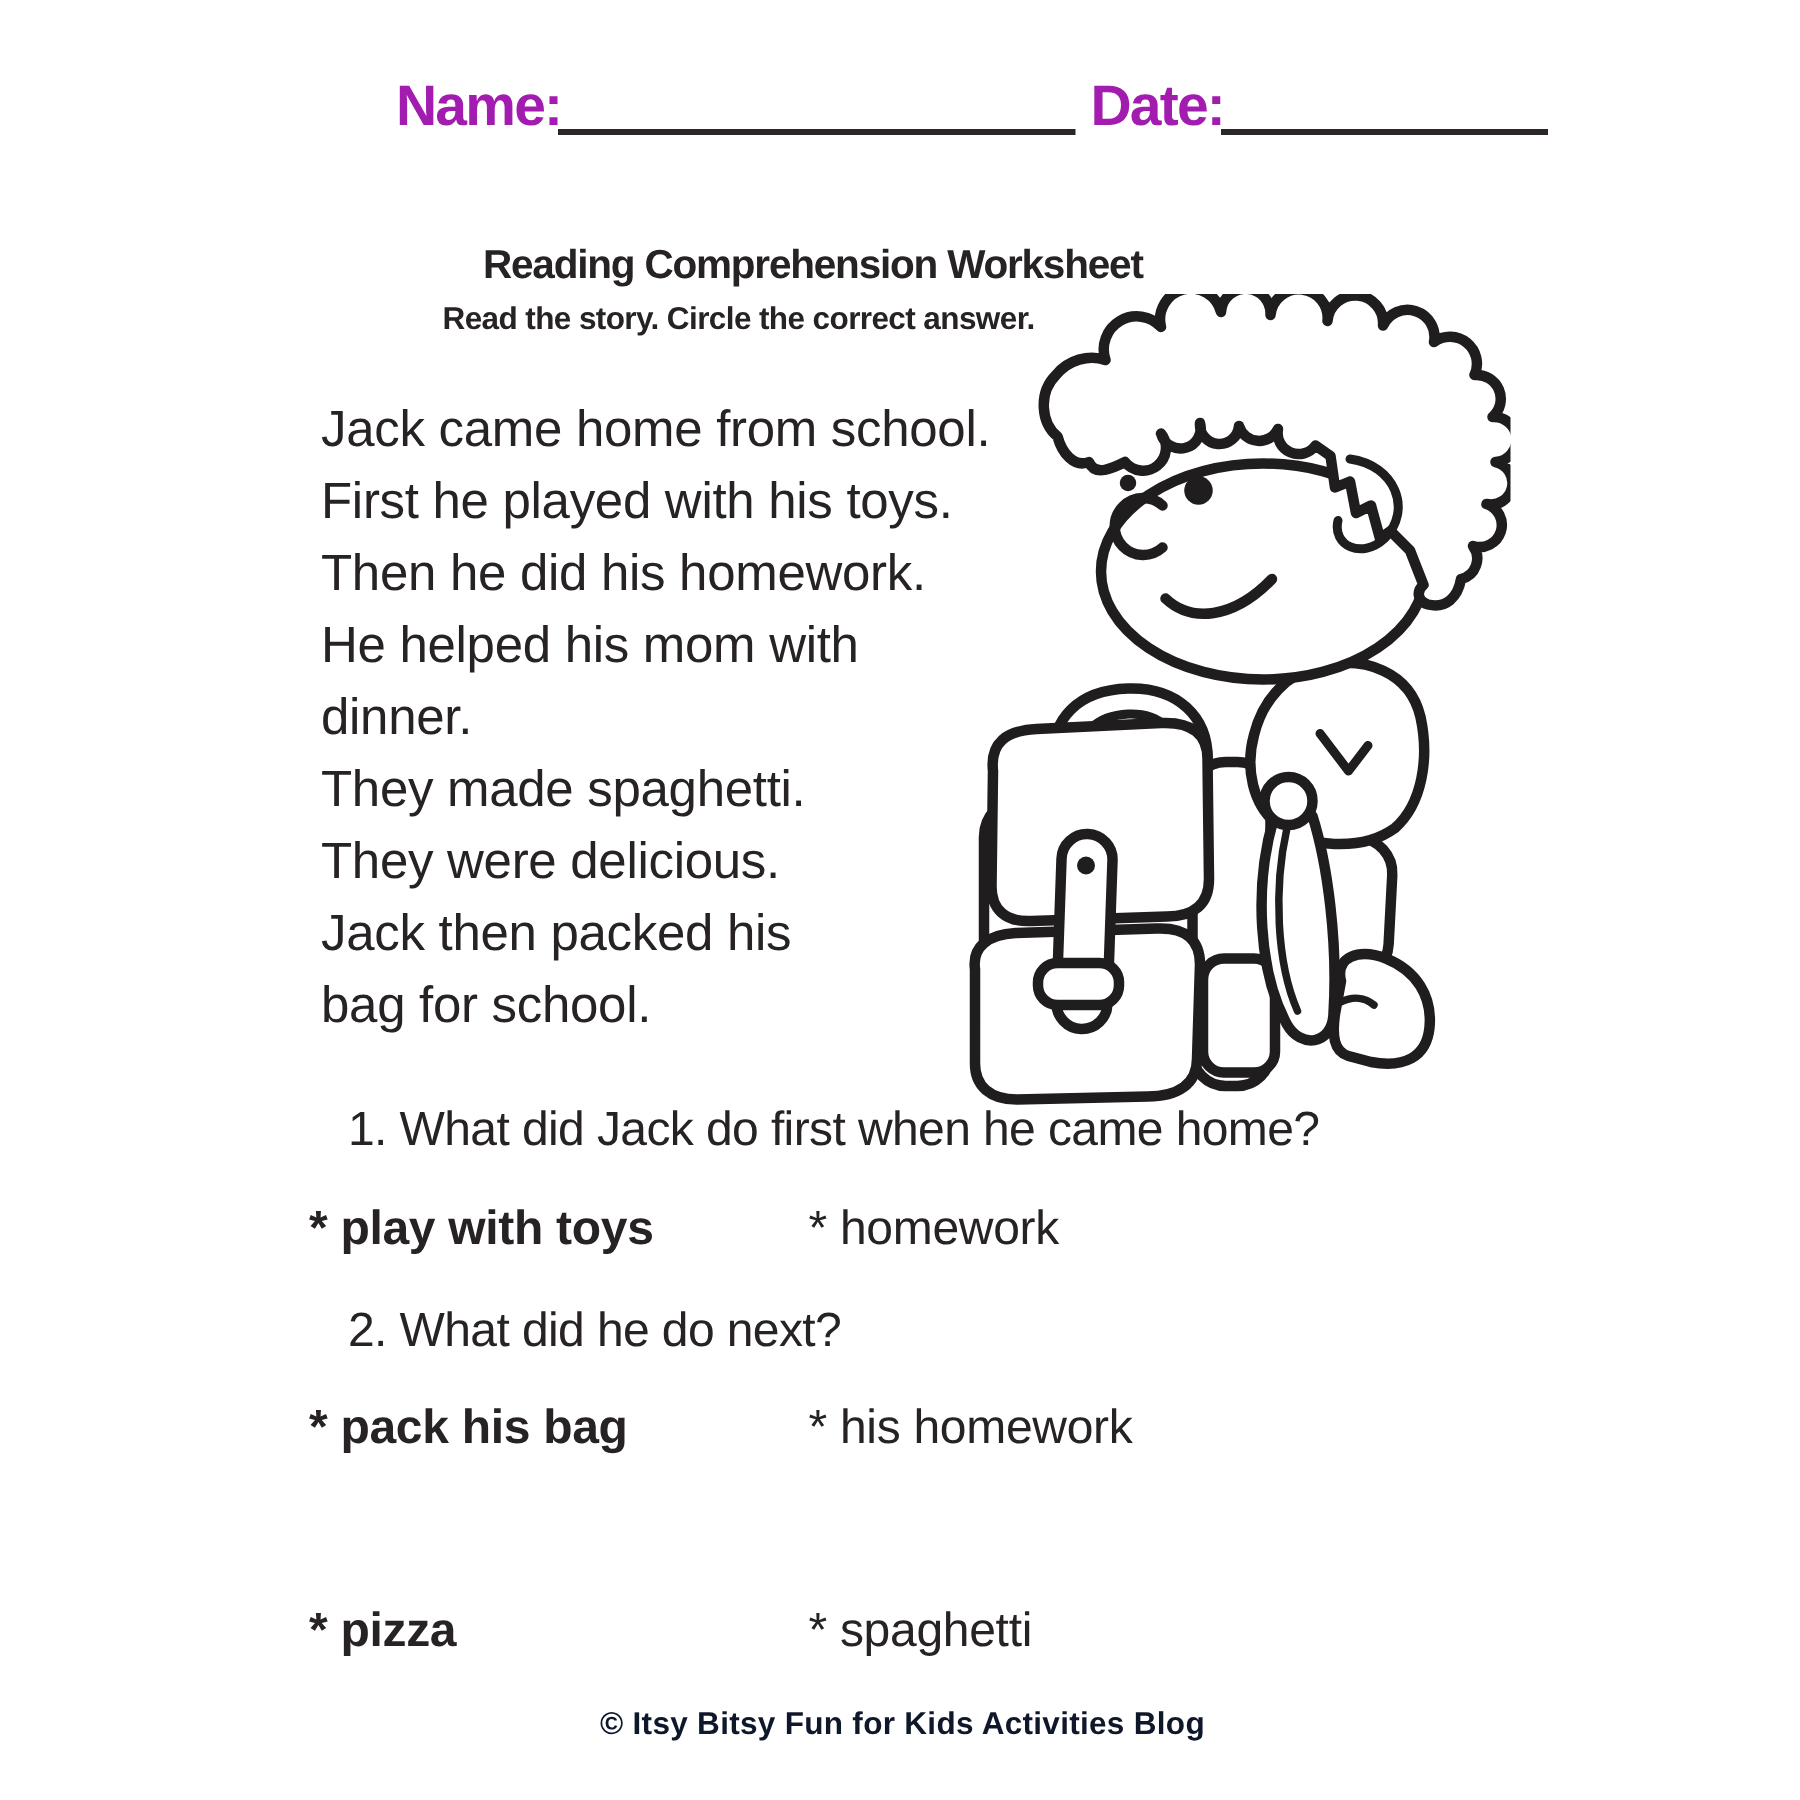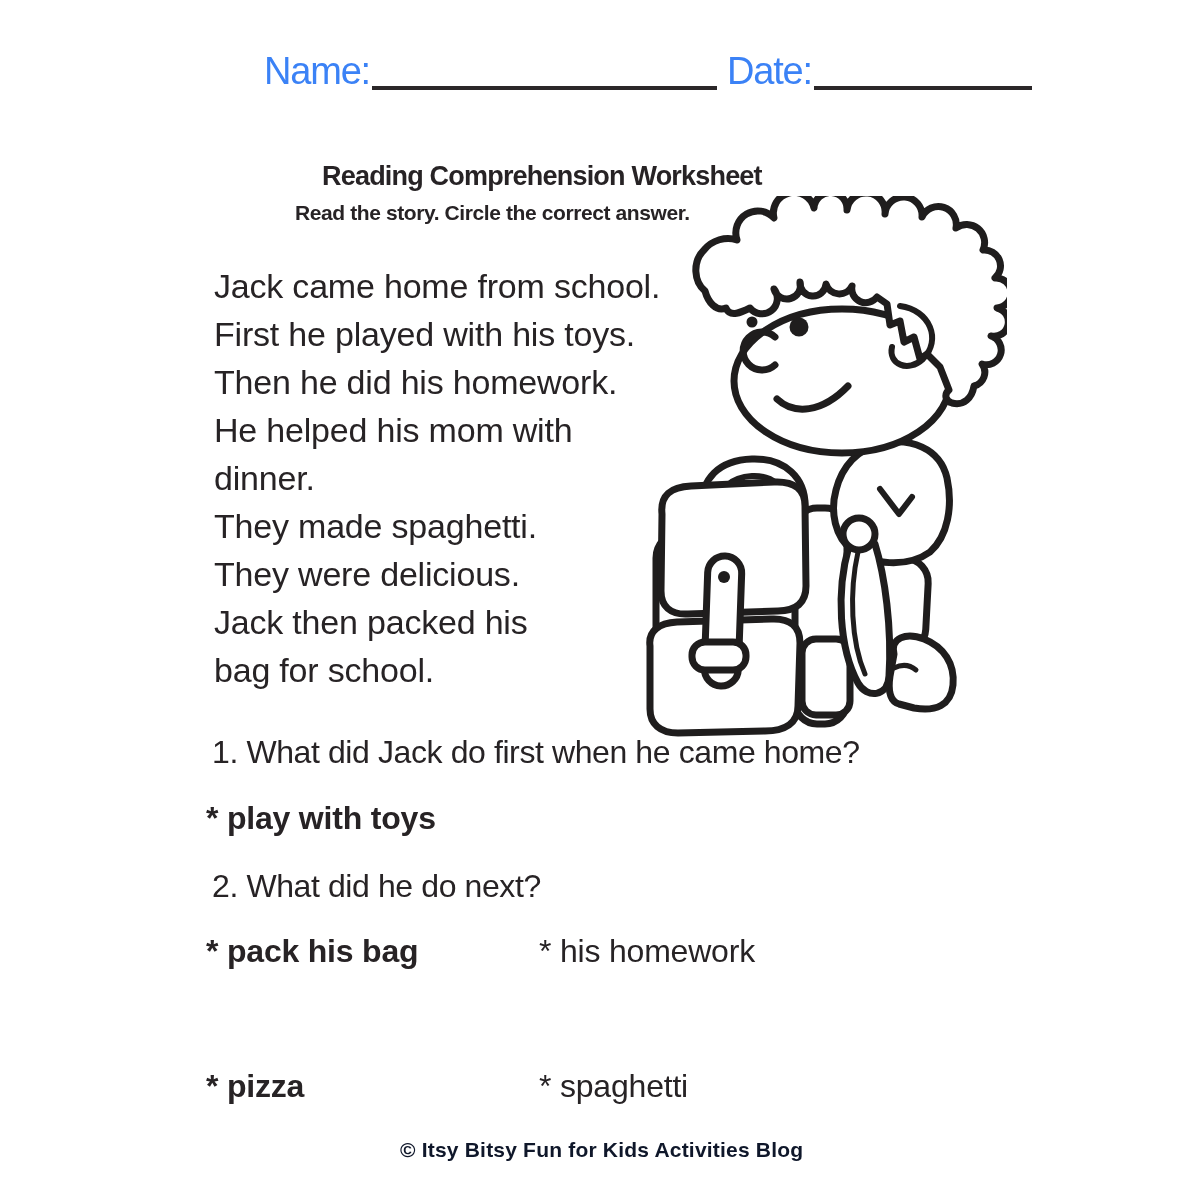--- a/index.html
+++ b/index.html
@@ -11,23 +11,23 @@
     background: #ffffff;
     font-family: "Liberation Sans", sans-serif;
     color: #272325;
     overflow: hidden;
   }
   .abs { position: absolute; white-space: nowrap; }
 
   
   .hdr-label {
     font-size: 38px;
-    font-weight: 400;
+    font-weight: 700;
     letter-spacing: -1.2px;
-    color: #3b82f6;
+    color: #a21caf;
   }
   .name-label { left: 264px; top: 50px; }
   .date-label { left: 727px; top: 50px; }
   .write-line {
     position: absolute;
     height: 34px;
     border-bottom: 4px solid #2b2729;
   }
   .name-line { left: 372px; top: 56px; width: 345px; }
   .date-line { left: 814px; top: 56px; width: 218px; }
@@ -54,20 +54,21 @@
     letter-spacing: -0.2px;
     line-height: 48px;
   }
   .story-line { white-space: nowrap; }
 
   
   .q-text {
     font-size: 32px;
     font-weight: 500;
     letter-spacing: -0.4px;
+    margin-left: 20px;
   }
   .q1 { left: 212px; top: 734px; }
   .q2 { left: 212px; top: 868px; }
   .q3 { left: 212px; top: 1001px; }
   .opts { left: 206px; width: 800px; height: 42px; }
   .o1 { top: 800px; }
   .o2 { top: 933px; text-align: right; }
   .o3 { top: 1068px; }
   .opt {
     position: absolute;
@@ -180,20 +181,21 @@
 
       <rect x="64" y="360" width="34" height="130" rx="17" transform="rotate(2 81 425)"></rect>
       <circle cx="82" cy="381" r="6" fill="#1f1d1d" stroke="none"></circle>
       <rect x="50" y="446" width="54" height="28" rx="13"></rect>
     </g>
   </svg>
 
   <div class="abs q-text q1">1. What did Jack do first when he came home?</div>
   <div class="abs opts o1">
     <span class="opt opt-a">* play with toys</span>
+    <span class="opt opt-b">* homework</span>
   </div>
 
   <div class="abs q-text q2">2. What did he do next?</div>
   <div class="abs opts o2">
     <span class="opt opt-a">* pack his bag</span>
     <span class="opt opt-b">* his homework</span>
   </div>
 
   <div class="abs opts o3">
     <span class="opt opt-a">* pizza</span>

